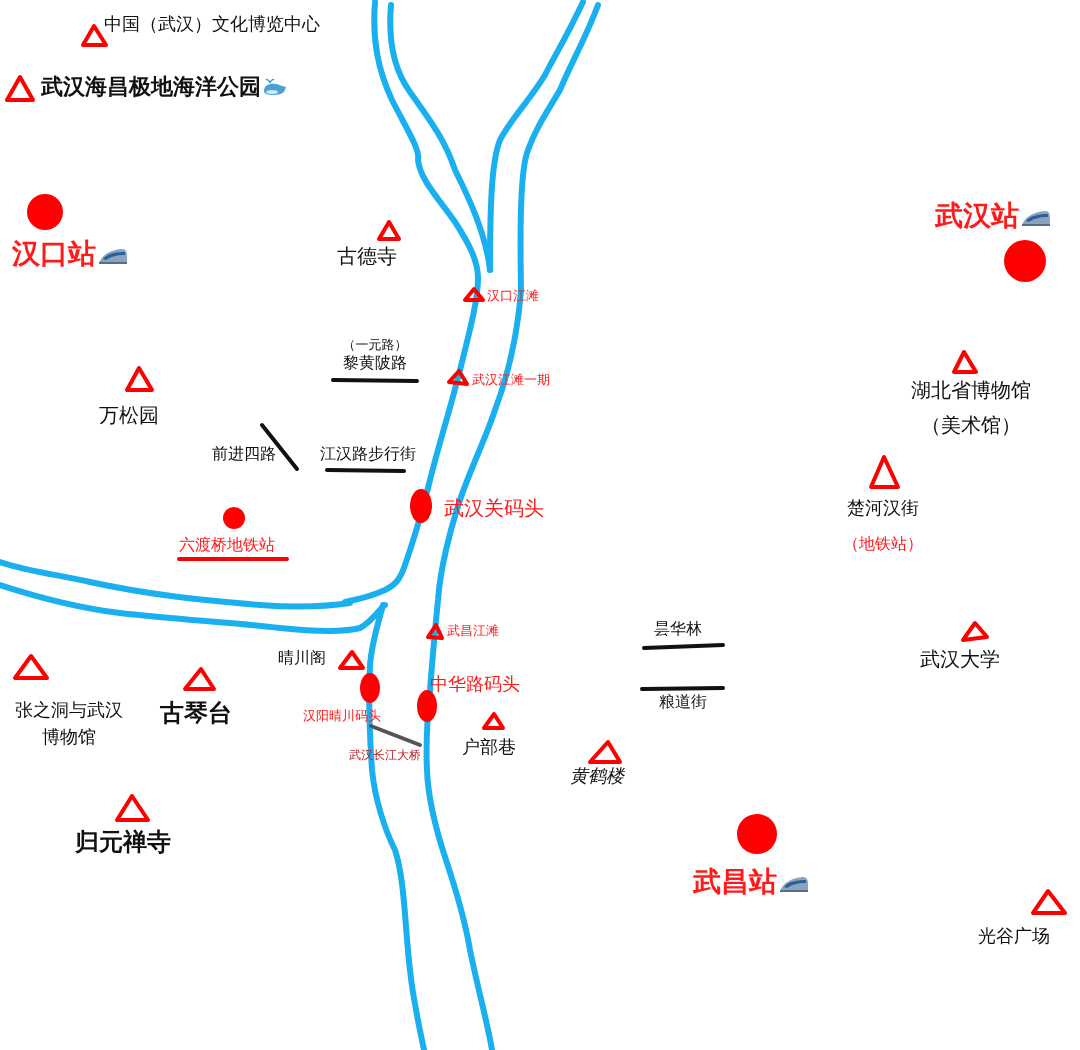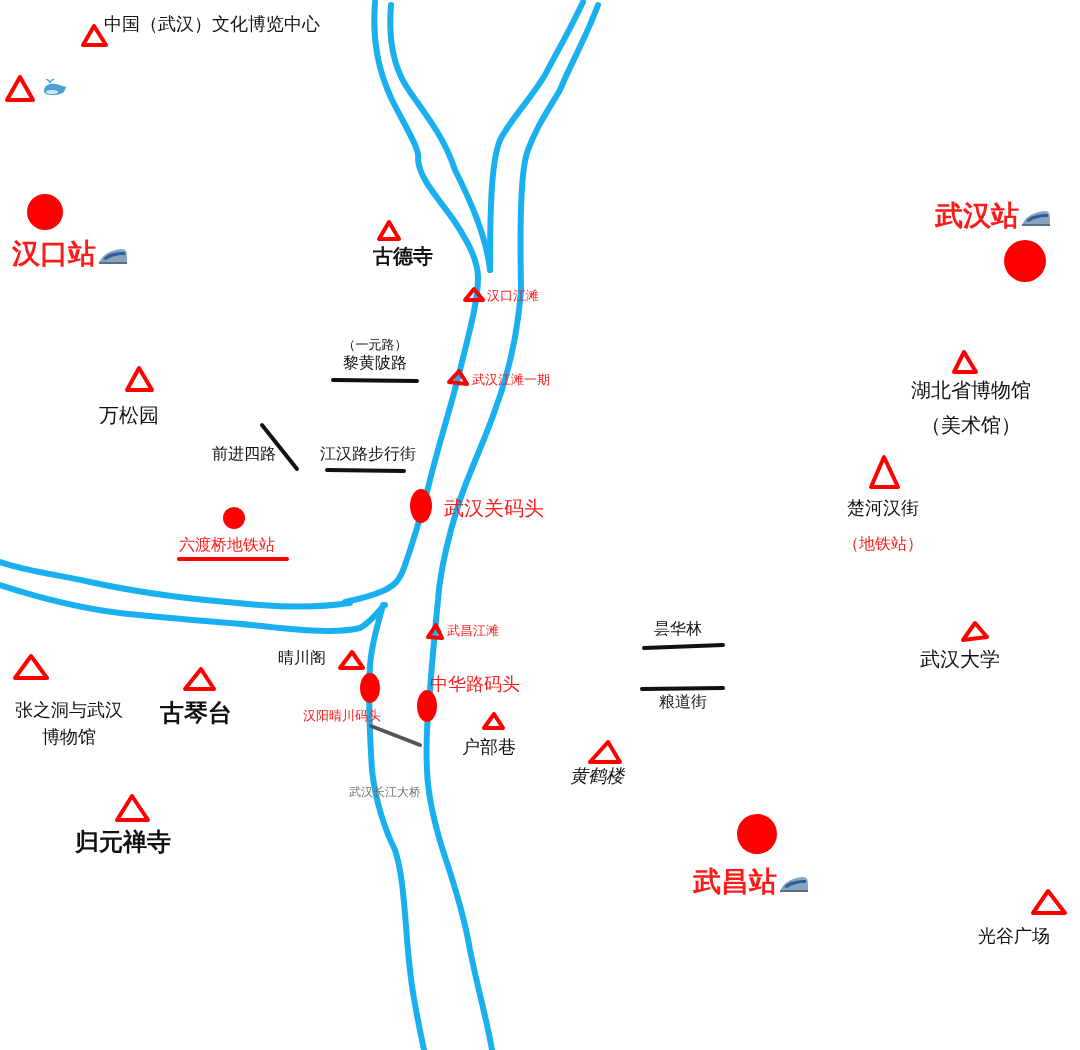--- a/index.html
+++ b/index.html
@@ -2,21 +2,21 @@
 <html><head>
 <meta charset="utf-8">
 <style>
   html, body { margin: 0; padding: 0; background: #ffffff; }
   body { width: 1080px; height: 1050px; position: relative; overflow: hidden;
          font-family: "DejaVu Sans", "Liberation Sans", sans-serif; }
   #map { position: absolute; left: 0; top: 0; width: 1080px; height: 1050px; }
   .lbl { position: absolute; white-space: nowrap; line-height: 1.15; }
   .black { color: #111111; }
   .red { color: #ff1a1a; }
-  .gray { color: #737373; margin-top: 37px; }
+  .gray { color: #b91c1c; }
   .f14 { font-size: 13px; }
   .f16 { font-size: 16px; }
   .f18 { font-size: 18px; }
   .f20 { font-size: 20px; }
   .f22 { font-size: 22px; font-weight: bold; }
   .f24 { font-size: 24px; font-weight: bold; }
   .f28 { font-size: 28px; font-weight: bold; }
   .center { text-align: center; }
   .train { display: inline-block; width: 30px; height: 18px; vertical-align: -2px; margin-left: 2px; }
   .whale { display: inline-block; width: 26px; height: 20px; vertical-align: -3px; margin-left: 1px; }
@@ -81,26 +81,26 @@
     <polygon points="201,669 185,689 214,689"></polygon>
     <polygon points="494,714 484,728 503,728"></polygon>
     <polygon points="608,742 590,762 620,762"></polygon>
     <polygon points="975,623 963,640 987,637"></polygon>
     <polygon points="132,796 117,820 148,820"></polygon>
     <polygon points="1048,891 1033,913 1065,913"></polygon>
   </g>
 </svg>
 
 <div class="lbl black f18" style="left:104px; top:14px;">中国（武汉）文化博览中心</div>
-<div class="lbl black f22" style="left:41px; top:74px;"><svg class="whale" viewBox="0 0 26 20">
+<div class="lbl black f22" style="left:41px; top:74px;"><span>武汉海昌极地海洋公园</span><svg class="whale" viewBox="0 0 26 20">
       <path d="M2,14 C2,8 8,6 14,7 C19,8 22,11 24,9 C24,12 22,14 22,15 C20,17 16,18 11,18 C6,18 2,17 2,14 Z" fill="#4a9fd6"></path>
       <ellipse cx="10" cy="15" rx="6" ry="2" fill="#cfe9f7"></ellipse>
       <path d="M8,6 C7,3 5,2 4,3 M8,6 C9,3 11,2 12,3" stroke="#4a9fd6" stroke-width="1.5" fill="none"></path>
     </svg></div>
-<div class="lbl black f20" style="left:373px; top:245px;font-weight:bold;">古德寺</div>
+<div class="lbl black f20" style="left:337px; top:245px;">古德寺</div>
 <div class="lbl red f14" style="left:487px; top:289px;">汉口江滩</div>
 <div class="lbl red f14" style="left:472px; top:373px;">武汉江滩一期</div>
 <div class="lbl black f20" style="left:99px; top:404px;">万松园</div>
 <div class="lbl black f20 center" style="left:893px; top:379px; width:156px;">
   <div>湖北省博物馆</div>
   <div style="margin-top:12px;">（美术馆）</div>
 </div>
 <div class="lbl black f18 center" style="left:831px; top:498px; width:104px;">
   <div>楚河汉街</div>
   <div class="red" style="font-size:16px; margin-top:16px;">（地铁站）</div>

